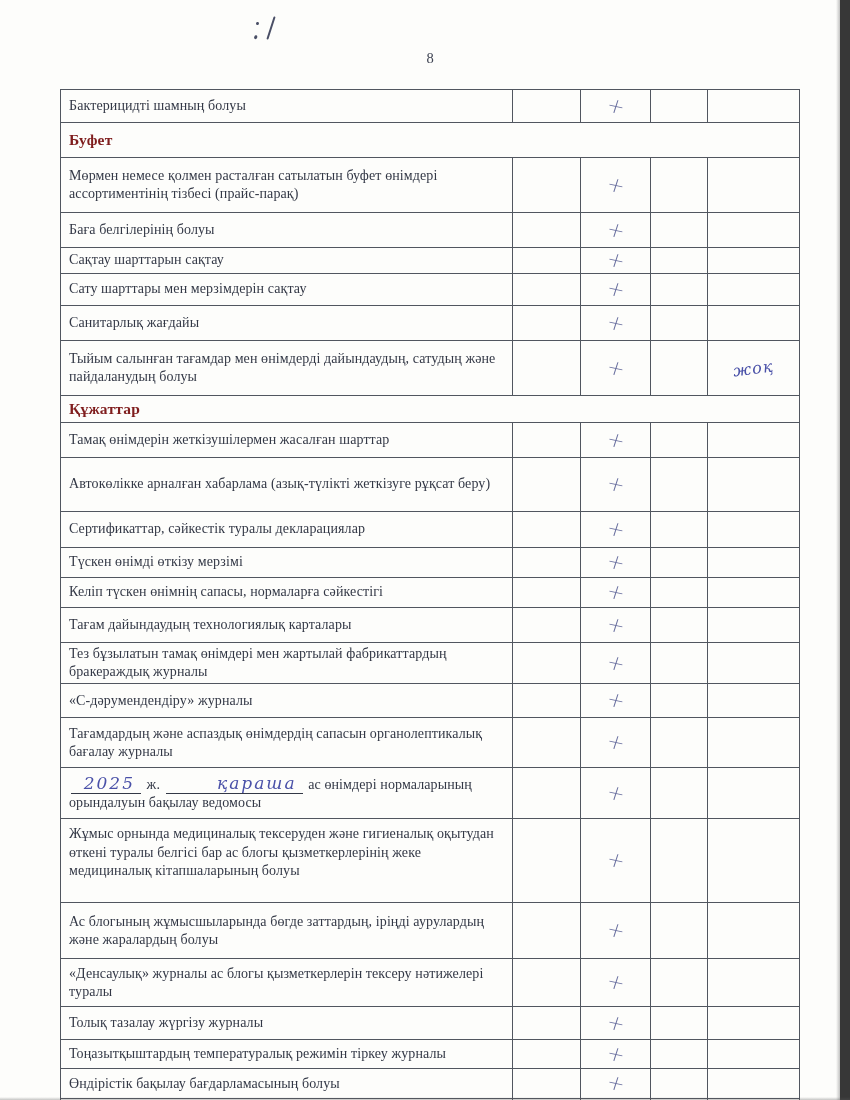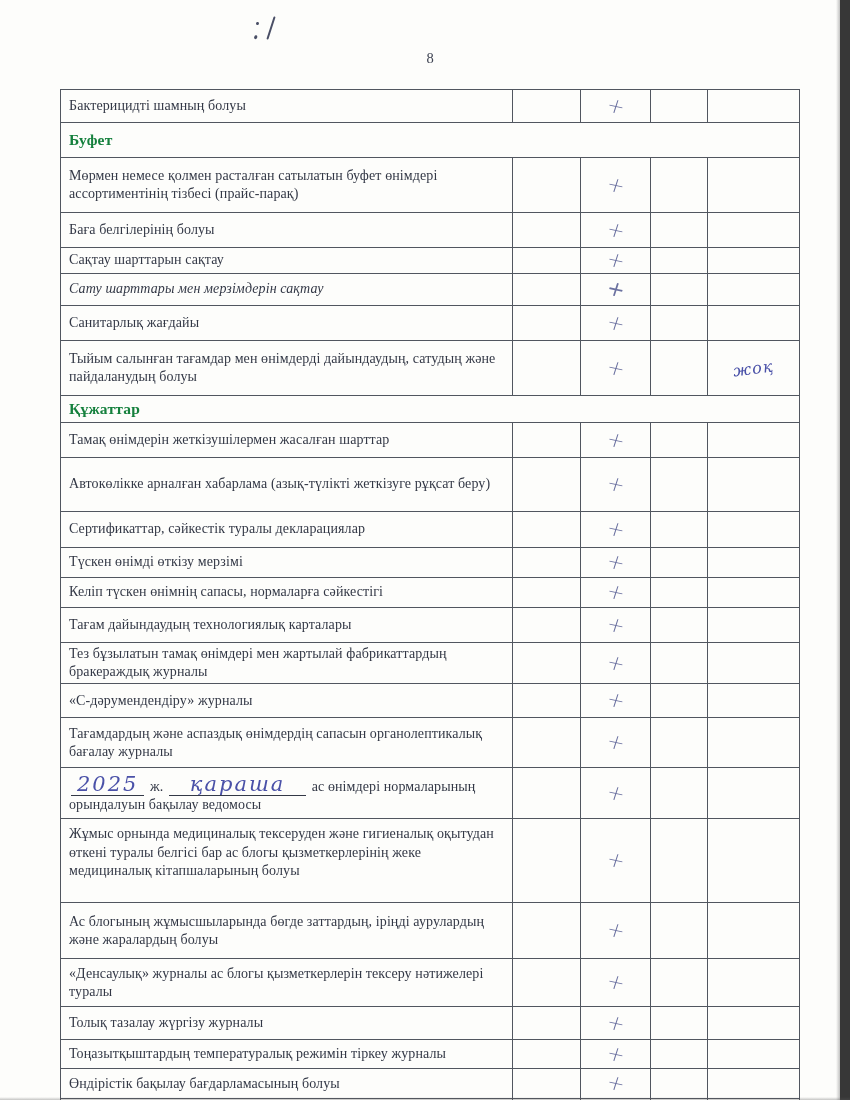--- a/index.html
+++ b/index.html
@@ -40,43 +40,43 @@
     border:1.6px solid #51565f;
     overflow:hidden;
   }
   td.label-cell{
     font-size:14px;color:#333846;line-height:1.3;
     padding:2px 10px 2px 8px;vertical-align:middle;
     letter-spacing:.1px;
   }
   td.label-cell.vtop{vertical-align:top;padding-top:6px;}
   td.section-cell{
-    font-weight:bold;font-size:15.5px;color:#15803d;
+    font-weight:bold;font-size:15.5px;color:#7f1d1d;
     padding:4px 8px;vertical-align:middle;letter-spacing:.2px;
   }
   td.blank-cell{background:transparent;}
   td.check-cell{text-align:center;vertical-align:middle;}
   .plus{
     display:inline-block;
     font-family:"DejaVu Sans",sans-serif;
     font-size:21px;font-weight:300;
     color:#6b71a0;
     transform:rotate(12deg) skewX(-6deg);
     line-height:1;
   }
   td.note-cell{text-align:center;vertical-align:middle;}
   .hand{
     font-family:"DejaVu Serif",serif;font-style:italic;
     color:#4a51a8;
   }
   .hand.note{font-size:16px;letter-spacing:1px;display:inline-block;transform:rotate(-7deg);}
   .blank{
-    display:inline-block;text-align:center;
+    display:inline-block;text-align:right;
     border-bottom:1.4px solid #333846;
-    font-size:21px;letter-spacing:2px;line-height:1.05;
+    font-size:17px;letter-spacing:2px;line-height:1.05;
     padding:0 6px;margin:0 2px;
   }
   .blank.year{min-width:58px;transform:none;}
   .blank.month{min-width:125px;}
   tr.partial-row td{border-bottom:none;}
 </style>
 </head>
 <body>
 
 <div class="page">
@@ -119,21 +119,21 @@
             <td class="blank-cell"></td>
             <td class="note-cell"></td>
           </tr>
           <tr style="height: 26px;">
             <td class="label-cell">Сақтау шарттарын сақтау</td>
             <td class="blank-cell"></td>
             <td class="check-cell"><span class="plus">+</span></td>
             <td class="blank-cell"></td>
             <td class="note-cell"></td>
           </tr>
-          <tr style="height: 32px; font-style: italic;">
+          <tr style="height: 32px;">
             <td class="label-cell">Сату шарттары мен мерзімдерін сақтау</td>
             <td class="blank-cell"></td>
             <td class="check-cell"><span class="plus">+</span></td>
             <td class="blank-cell"></td>
             <td class="note-cell"></td>
           </tr>
           <tr style="height: 35px; margin-top: 12px;">
             <td class="label-cell">Санитарлық жағдайы</td>
             <td class="blank-cell"></td>
             <td class="check-cell"><span class="plus">+</span></td>

